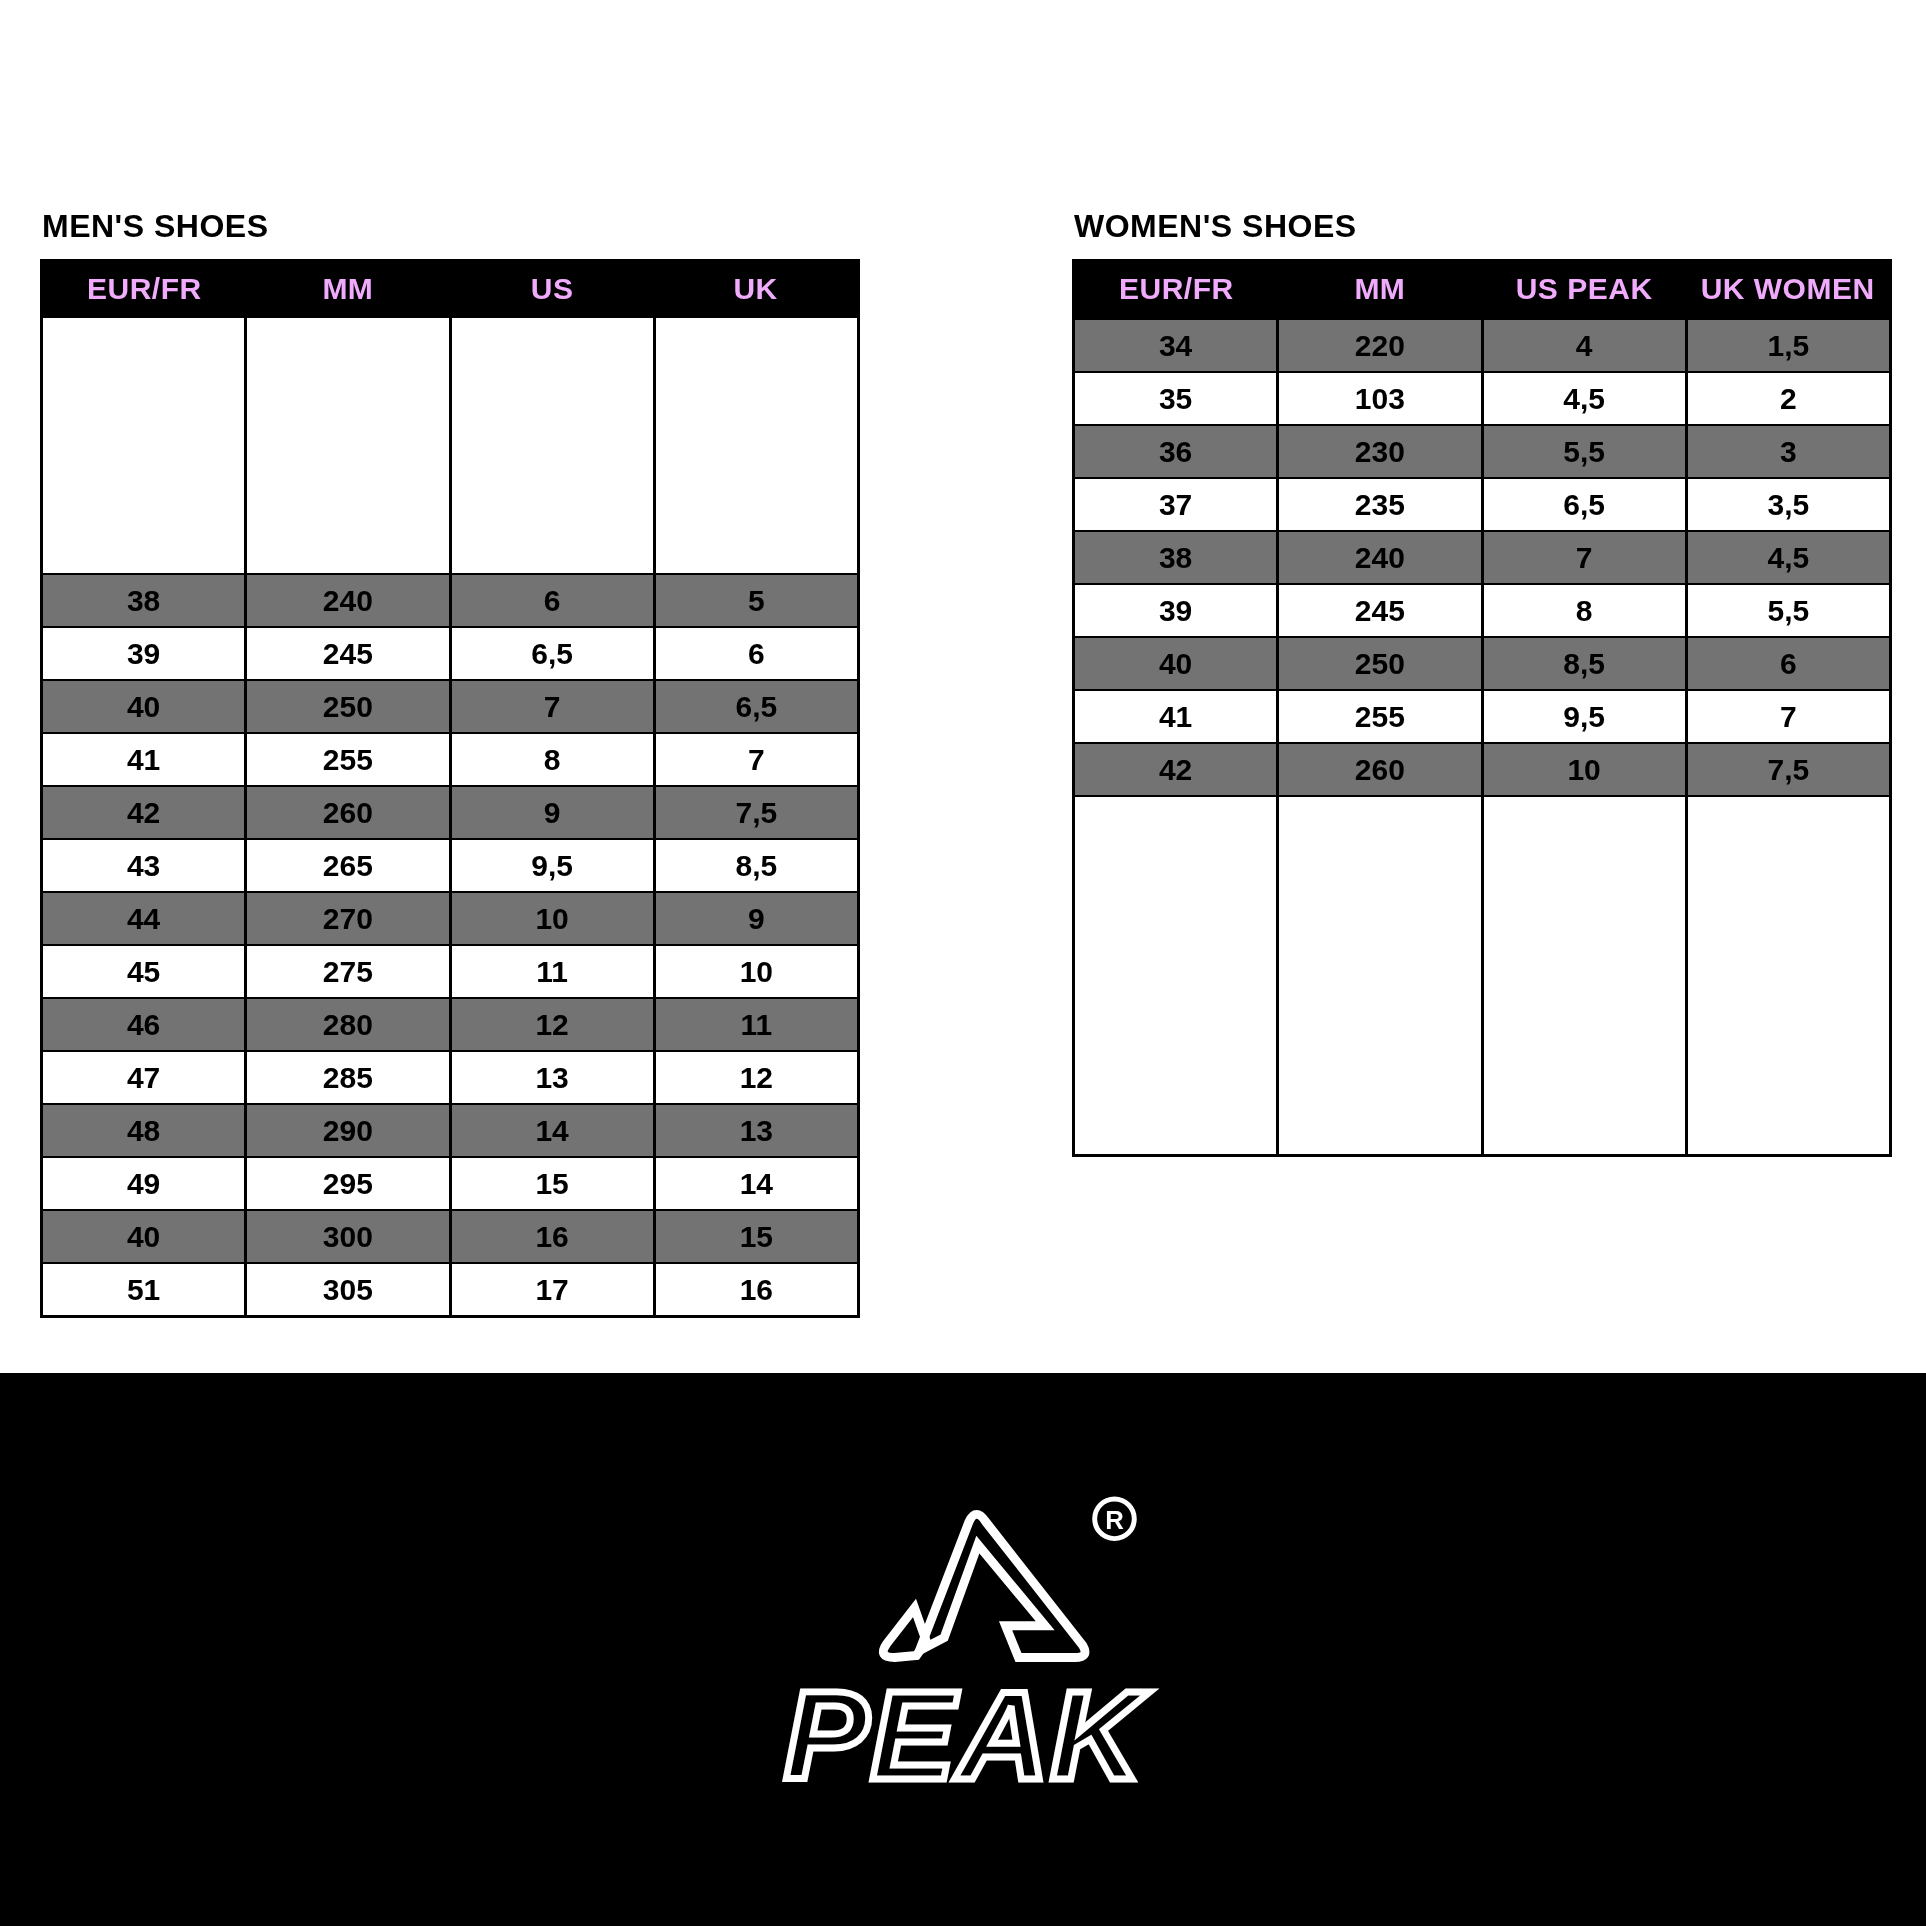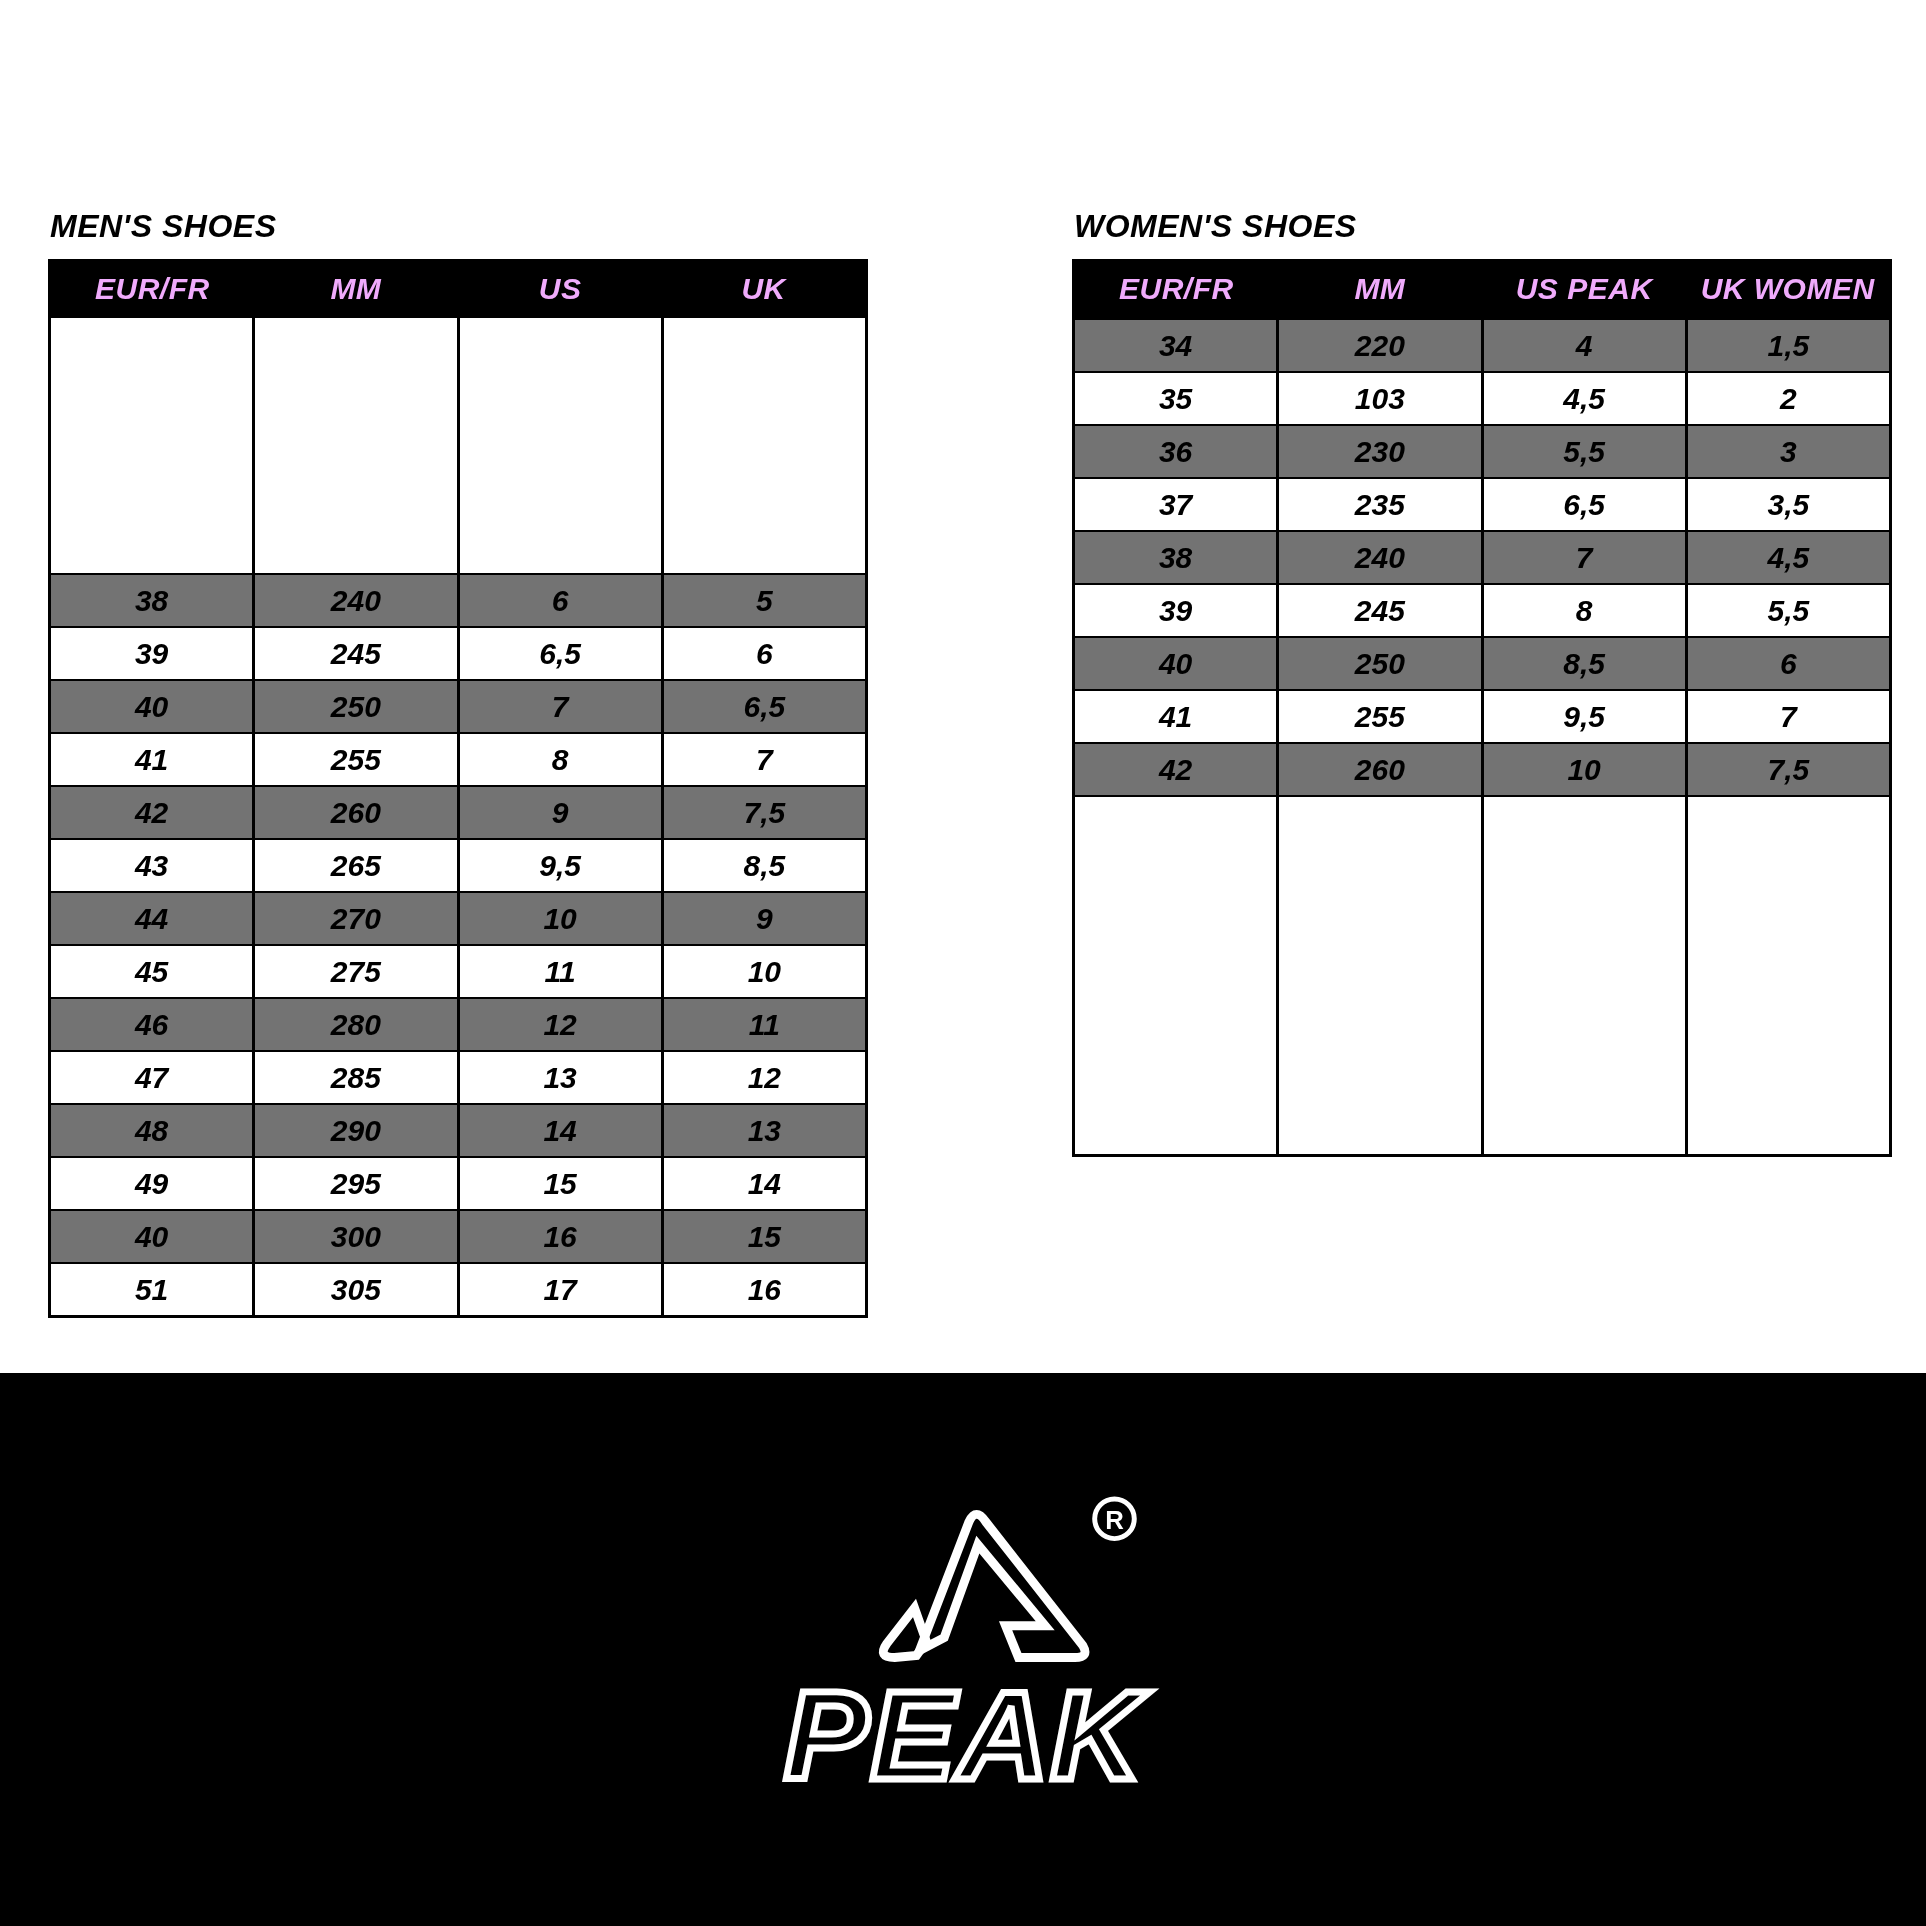--- a/index.html
+++ b/index.html
@@ -23,22 +23,22 @@
     position: absolute;
     left: 0;
     top: 0;
     width: 1927px;
     height: 1346px;
   }
   .table-block {
     position: absolute;
     top: 208px;
   }
-  .table-block.men { left: 48px; width: 700px; font-style: italic; }
-  .table-block.women { left: 1072px; width: 820px; font-style: italic; }
+  .table-block.men { left: 40px; width: 700px; }
+  .table-block.women { left: 1072px; width: 820px; }
 
   .table-title {
     font-size: 32px;
     font-weight: bold;
     font-stretch: condensed;
     letter-spacing: 0.5px;
     color: #000000;
     margin: 0 0 14px 2px;
     text-transform: uppercase;
     font-family: "Liberation Sans Narrow", "Liberation Sans", sans-serif;

